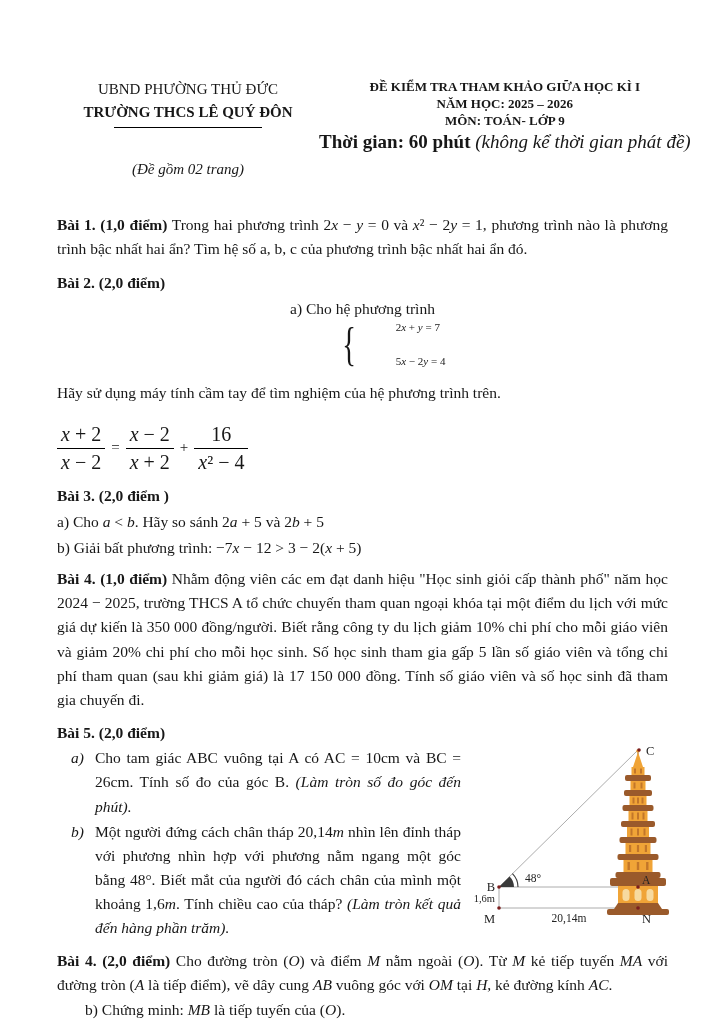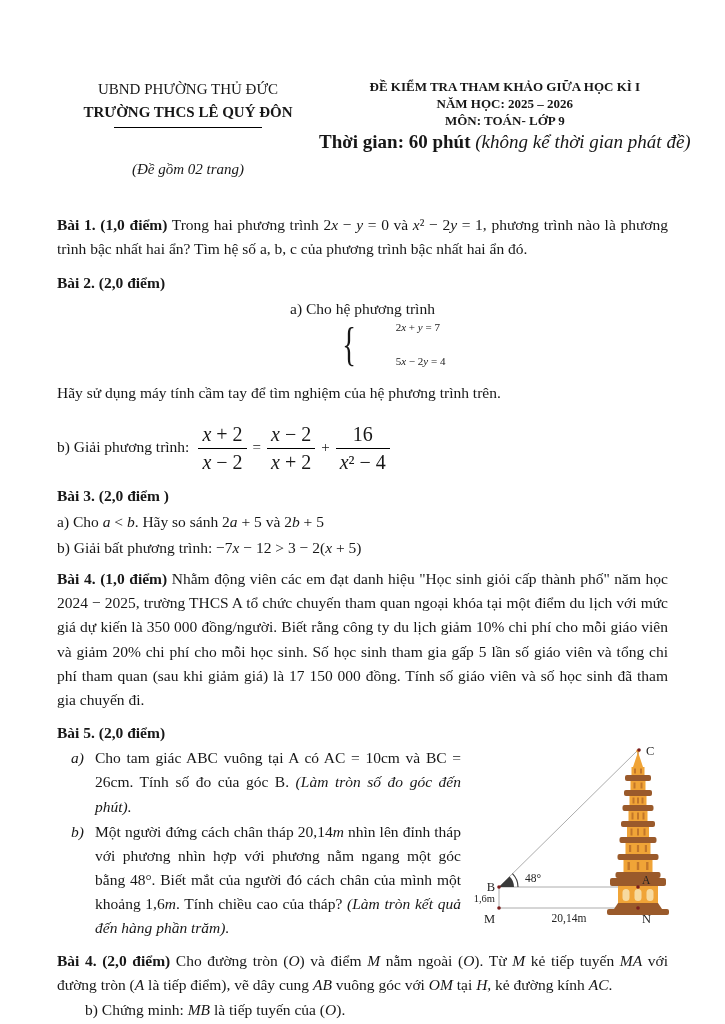--- a/index.html
+++ b/index.html
@@ -91,21 +91,20 @@
       <span class="system">
         <span class="brace">{</span>
         <span class="eqs">
           <span>2<i>x</i> + <i>y</i> = 7</span>
           <span>5<i>x</i> − 2<i>y</i> = 4</span>
         </span>
       </span>
     </div>
     <div class="calc-note">Hãy sử dụng máy tính cầm tay để tìm nghiệm của hệ phương trình trên.</div>
     <div class="eqrow">
-      <span class="lead">b) Giải phương trình:</span>
       <span class="frac">
         <span class="num"><i>x</i> + 2</span>
         <span class="den"><i>x</i> − 2</span>
       </span>
       <span class="op">=</span>
       <span class="frac">
         <span class="num"><i>x</i> − 2</span>
         <span class="den"><i>x</i> + 2</span>
       </span>
       <span class="op">+</span>

